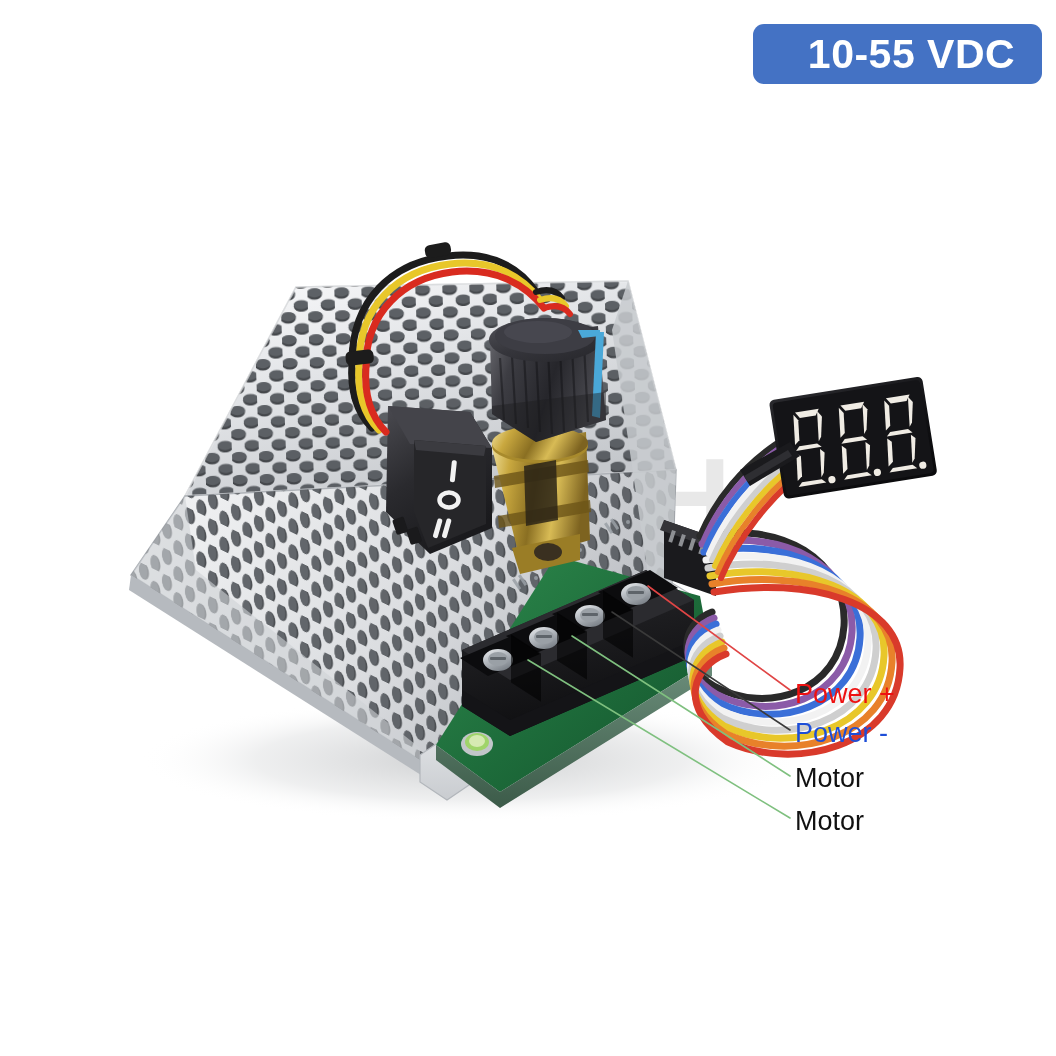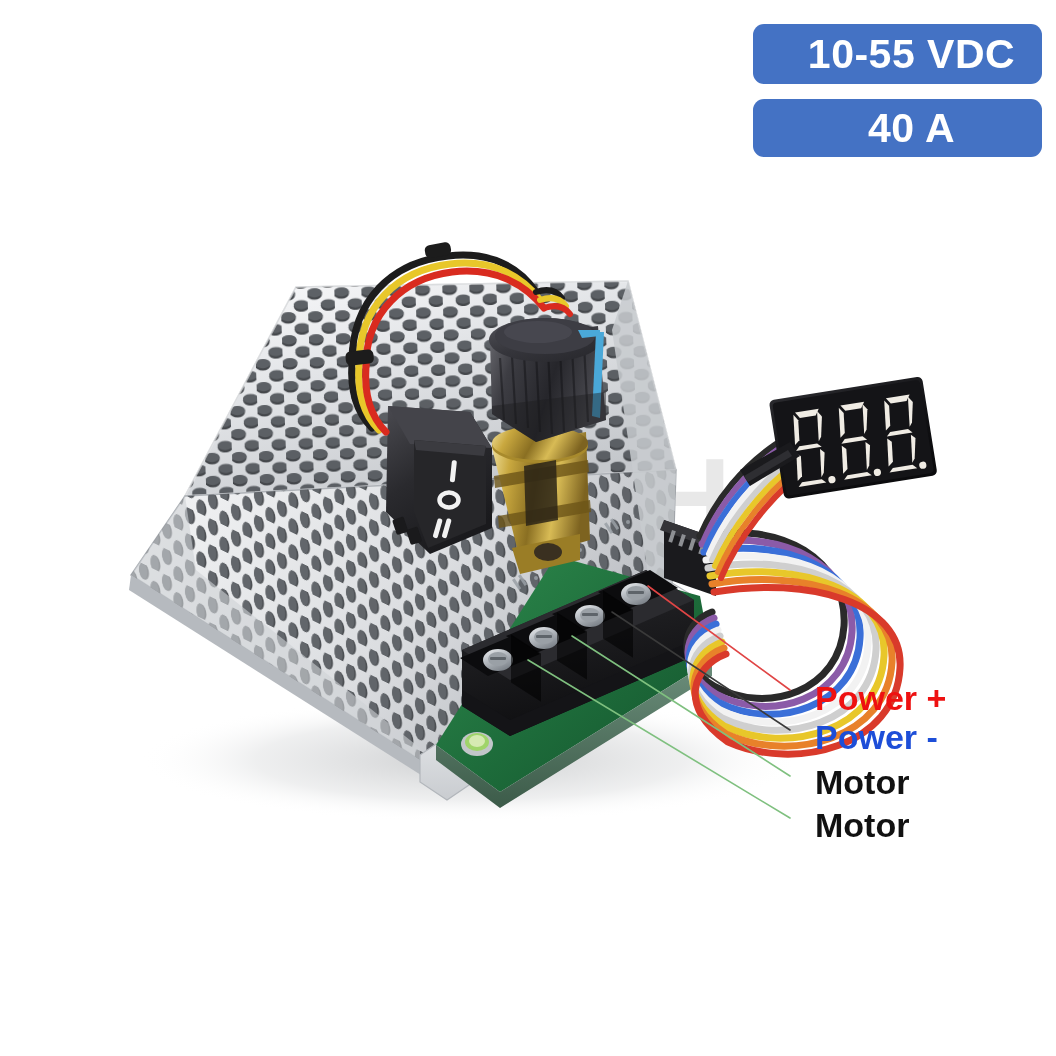--- a/index.html
+++ b/index.html
@@ -31,22 +31,22 @@
     color:rgba(120,120,120,.17);
     user-select:none;pointer-events:none;
   }
 
   
   #product{position:absolute;left:0;top:0;width:1056px;height:1056px;}
   #product svg{position:absolute;left:0;top:0;}
 
   
   .callout{
-    position:absolute;left:815px;
-    font-size:34px;font-weight:bold;
+    position:absolute;left:795px;
+    font-size:27px;font-weight:normal;
     white-space:nowrap;line-height:1;
   }
   #label-power-plus {top:681px;color:#ee1111;}
   #label-power-minus{top:720px;color:#111111;}
   #label-motor-a    {top:765px;color:#111111;}
   #label-motor-b    {top:808px;color:#111111;}
 </style>
 </head>
 <body style="background: rgb(255, 255, 255);">
 
@@ -421,15 +421,14 @@
     </g>
   </svg>
   </div>
 
   <div class="callout" id="label-power-plus" style="color: rgb(238, 17, 17);">Power +</div>
   <div class="callout" id="label-power-minus" style="color: #1d4ed8;">Power -</div>
   <div class="callout" id="label-motor-a" style="color: rgb(17, 17, 17);">Motor</div>
   <div class="callout" id="label-motor-b" style="color: rgb(17, 17, 17);">Motor</div>
 
   <div class="badge" id="badge-voltage" style="--badge: #4472c4; color: rgb(255, 255, 255);">10-55 VDC</div>
-  <div class="badge" id="badge-current" style="--badge: #4472c4; color: rgb(255, 255, 255);">40 A</div>
 
 </div>
 
 </body></html>

